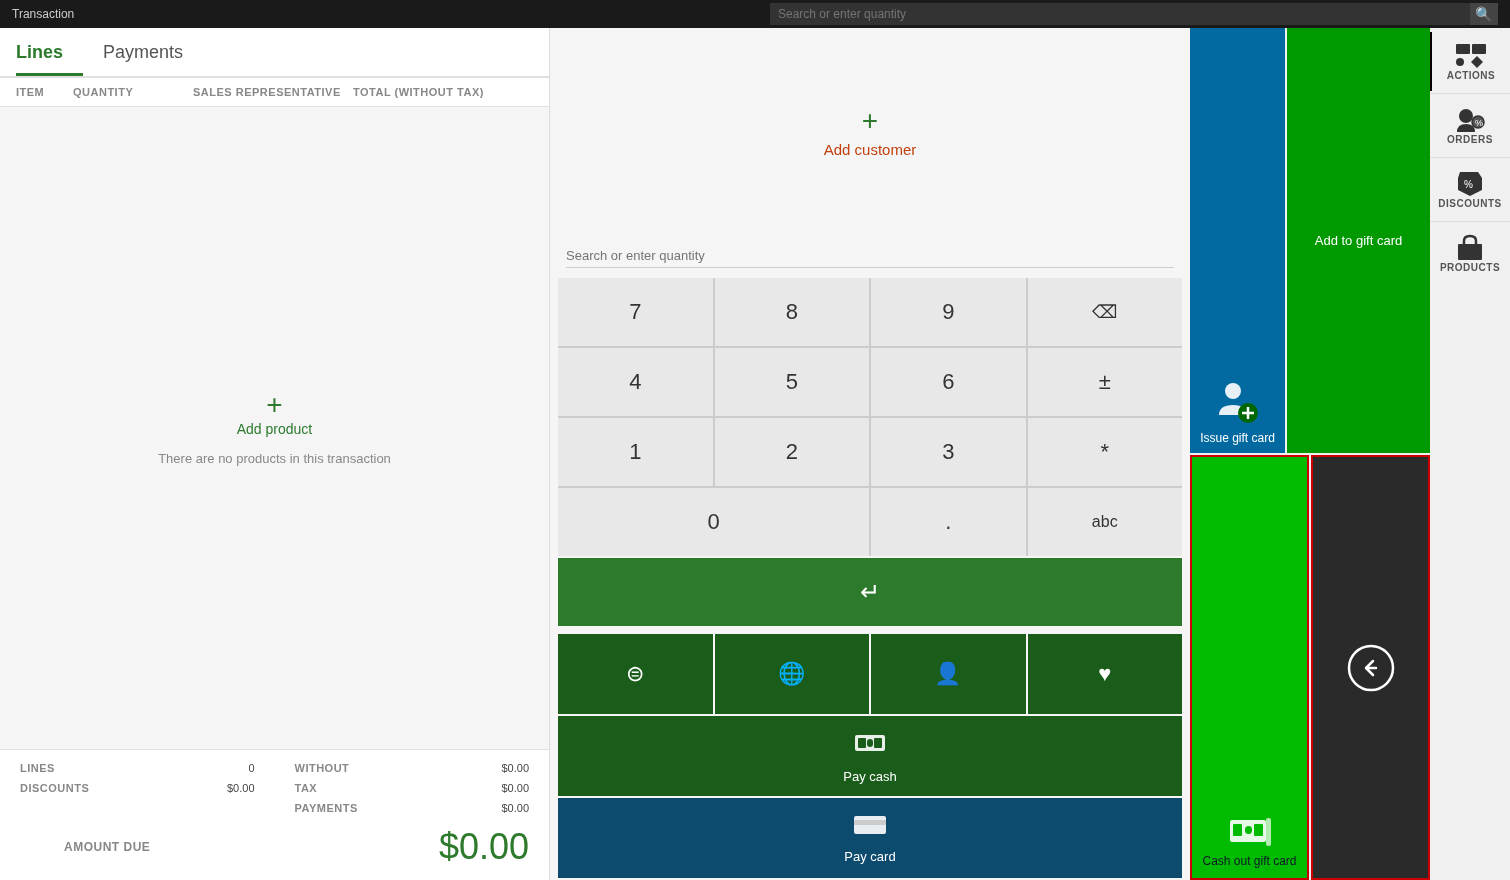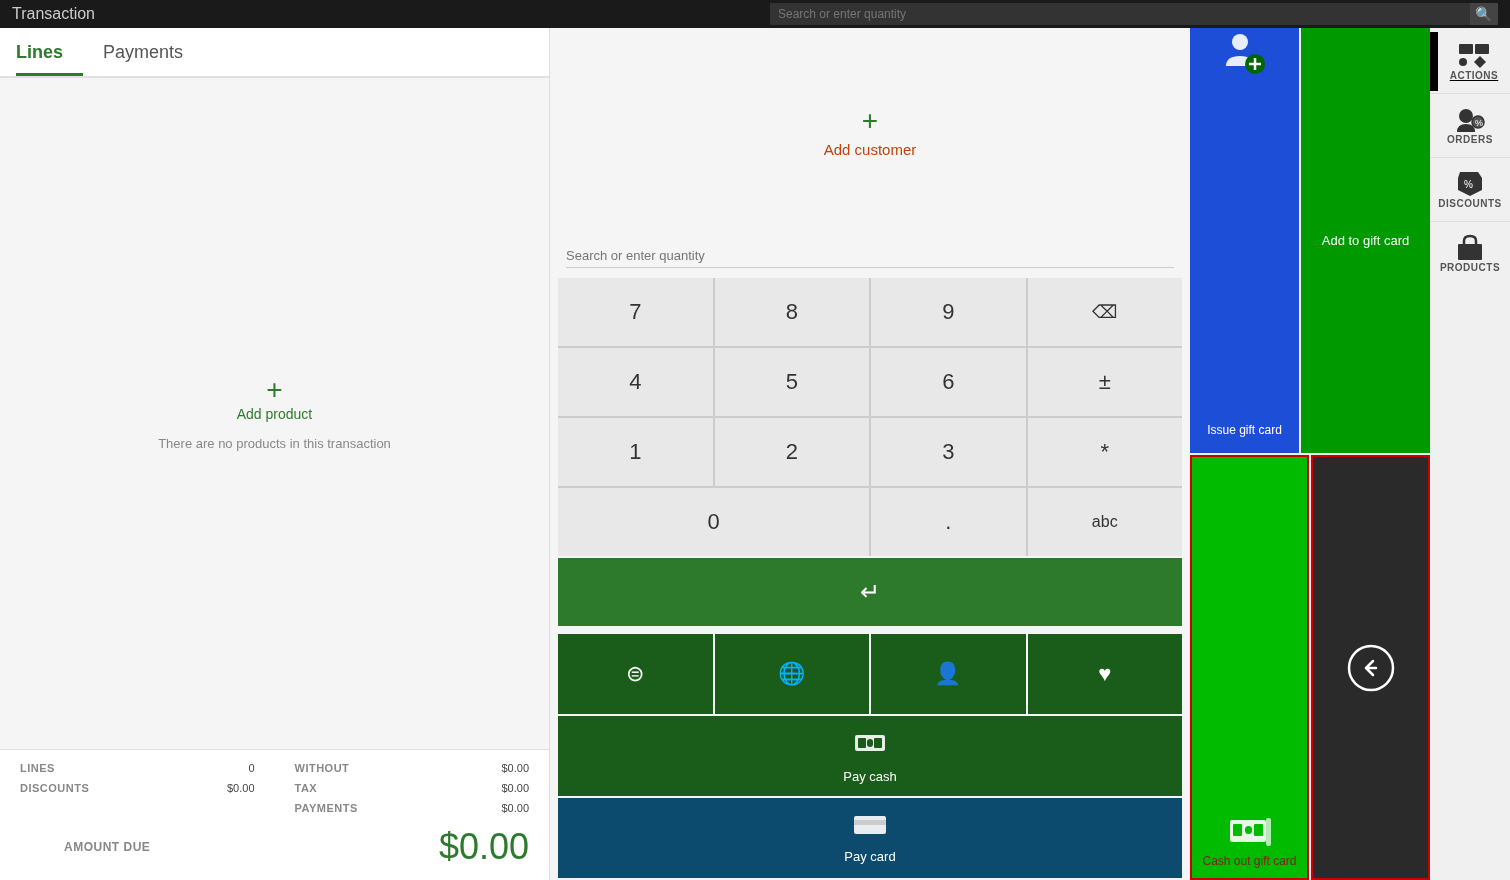--- a/index.html
+++ b/index.html
@@ -16,21 +16,21 @@
     .top-bar {
       background: #1a1a1a;
       height: 28px;
       display: flex;
       align-items: center;
       padding: 0 12px;
       flex-shrink: 0;
     }
     .top-bar-title {
       color: #ccc;
-      font-size: 16px;
+      font-size: 12px;
     }
     .top-bar-search {
       margin-left: auto;
       background: #333;
       border: none;
       color: white;
       width: 700px;
       height: 22px;
       padding: 0 8px;
       font-size: 12px;
@@ -304,22 +304,21 @@
     .action-item {
       display: flex;
       flex-direction: column;
       align-items: center;
       padding: 10px 4px;
       cursor: pointer;
       width: 100%;
       text-align: center;
     }
     .action-item.active {
-      border-left: 8px solid #000000;
-      text-decoration: underline;
+      border-left: 2px solid #000000;
     }
     .action-label {
       font-size: 10px;
       color: #555;
       font-weight: 600;
       letter-spacing: 0.5px;
     }
 
     .divider-line {
       width: 100%;
@@ -338,20 +337,26 @@
 
 <div class="main-layout">
 
   <div class="left-panel">
 
     <div class="tabs">
       <div class="tab active">Lines</div>
       <div class="tab">Payments</div>
     </div>
 
+    <div class="table-header">
+      <span>ITEM</span>
+      <span>QUANTITY</span>
+      <span>SALES REPRESENTATIVE</span>
+      <span>TOTAL (WITHOUT TAX)</span>
+    </div>
 
     <div class="transaction-area">
       <div class="add-product-btn">
         <span class="plus-icon">+</span>
         <span class="add-product-label">Add product</span>
       </div>
       <span class="no-products-text">There are no products in this transaction</span>
     </div>
 
     <div class="summary-bar">
@@ -460,47 +465,47 @@
     </div>
   </div>
 
   <div class="right-panel">
     <div class="right-panel-top">
 
       <div style="flex:1; display:flex; flex-direction:column; gap:2px; position:relative;">
 
         <div style="display:flex; gap:2px; flex:1;">
 
-          <div style="flex:1; background:#1d4ed8; display:flex; flex-direction:column; align-items:center; justify-content:space-between; padding-bottom:16px; cursor:pointer; position:relative;">
+          <div style="flex:1; background:#0369a1; display:flex; flex-direction:column; align-items:center; justify-content:flex-end; padding-bottom:8px; cursor:pointer; position:relative;">
             <svg width="50" height="50" viewBox="0 0 50 50" fill="none" xmlns="http://www.w3.org/2000/svg">
               <circle cx="20" cy="14" r="8" fill="white" opacity="0.9"></circle>
               <path d="M6 38 Q6 28 20 28 Q34 28 34 38" fill="white" opacity="0.9"></path>
               <circle cx="35" cy="36" r="10" fill="#006600"></circle>
               <line x1="35" y1="30" x2="35" y2="42" stroke="white" stroke-width="2.5"></line>
               <line x1="29" y1="36" x2="41" y2="36" stroke="white" stroke-width="2.5"></line>
             </svg>
             <span style="color:white; font-size:12px; margin-top:4px;">Issue gift card</span>
           </div>
 
-          <div style="flex:1; background:#009900; display:flex; flex-direction:column; align-items:center; justify-content:center; padding:10px; cursor:pointer;">
+          <div style="flex:1; background:#009900; display:flex; flex-direction:column; align-items:center; justify-content:center; padding:24px; cursor:pointer;">
             <span style="color:white; font-size:13px; text-align:center; font-weight:400;">Add to gift card</span>
           </div>
         </div>
 
         <div style="display:flex; gap:2px; flex:1;">
 
           <div style="flex:1; background:#00bb00; display:flex; flex-direction:column; align-items:center; justify-content:flex-end; padding-bottom:10px; cursor:pointer; border: 2px solid #cc0000;">
             <svg width="44" height="36" viewBox="0 0 44 36" fill="none" xmlns="http://www.w3.org/2000/svg">
               <rect x="2" y="6" width="36" height="22" rx="2" fill="white" opacity="0.9"></rect>
               <rect x="5" y="10" width="9" height="12" rx="1" fill="#00bb00"></rect>
               <rect x="26" y="10" width="9" height="12" rx="1" fill="#00bb00"></rect>
               <rect x="17" y="12" width="7" height="8" rx="3.5" fill="#00bb00"></rect>
               <rect x="38" y="4" width="5" height="28" rx="2" fill="white" opacity="0.7"></rect>
             </svg>
-            <span style="color:#7f1d1d; font-size:12px; margin-top:4px;">Cash out gift card</span>
+            <span style="color:#0f172a; font-size:12px; margin-top:4px;">Cash out gift card</span>
           </div>
 
           <div style="flex:1; background:#2a2a2a; display:flex; flex-direction:column; align-items:center; justify-content:center; cursor:pointer; border: 2px solid #cc0000;">
             <svg width="50" height="50" viewBox="0 0 50 50" fill="none" xmlns="http://www.w3.org/2000/svg">
               <circle cx="25" cy="25" r="22" stroke="white" stroke-width="2.5" fill="none"></circle>
               <path d="M30 25 L20 25 M20 25 L27 18 M20 25 L27 32" stroke="white" stroke-width="2.5" stroke-linecap="round" stroke-linejoin="round"></path>
             </svg>
           </div>
         </div>
       </div>

